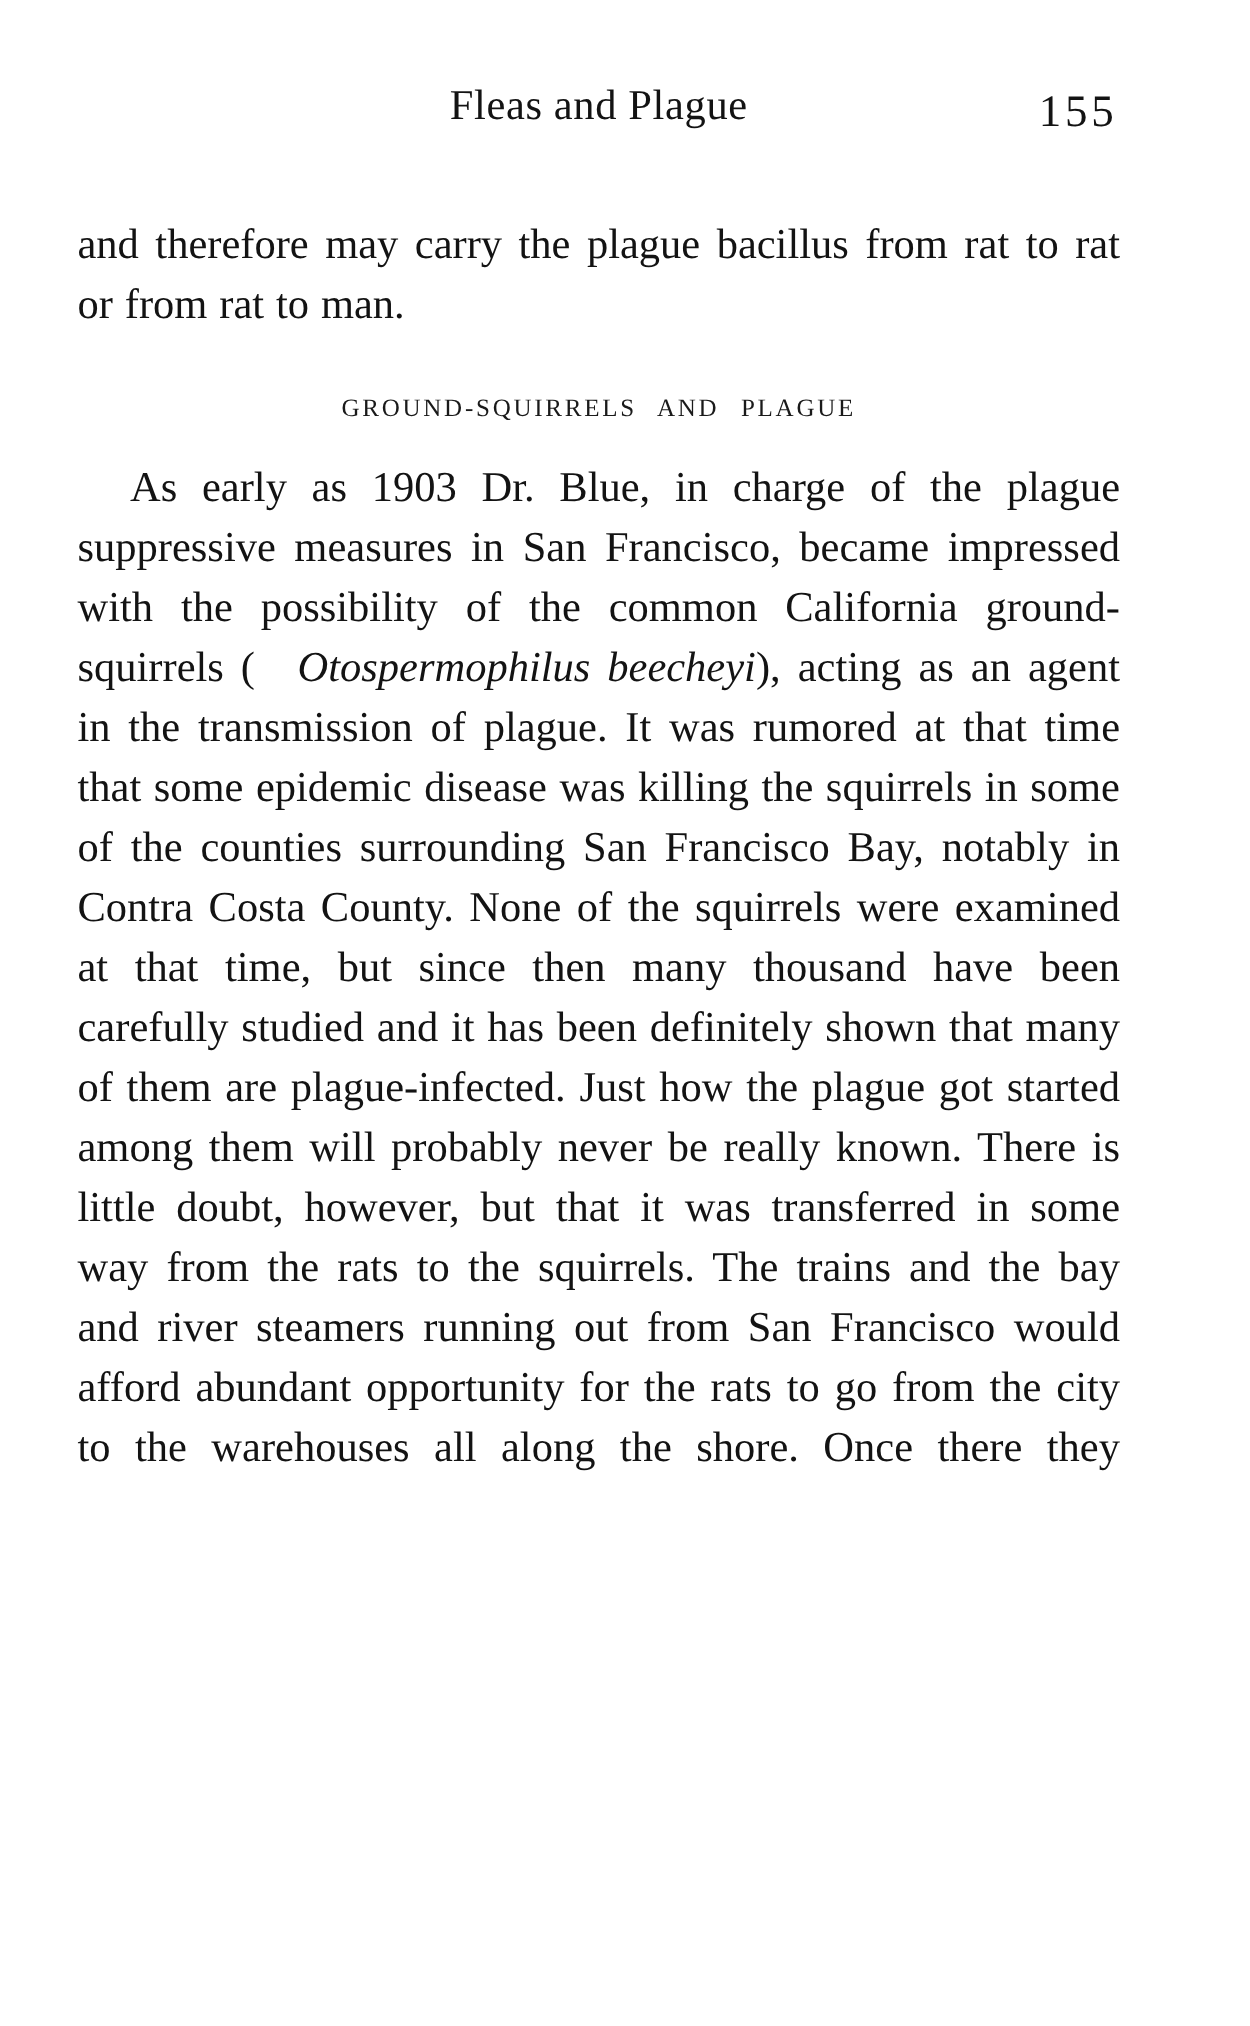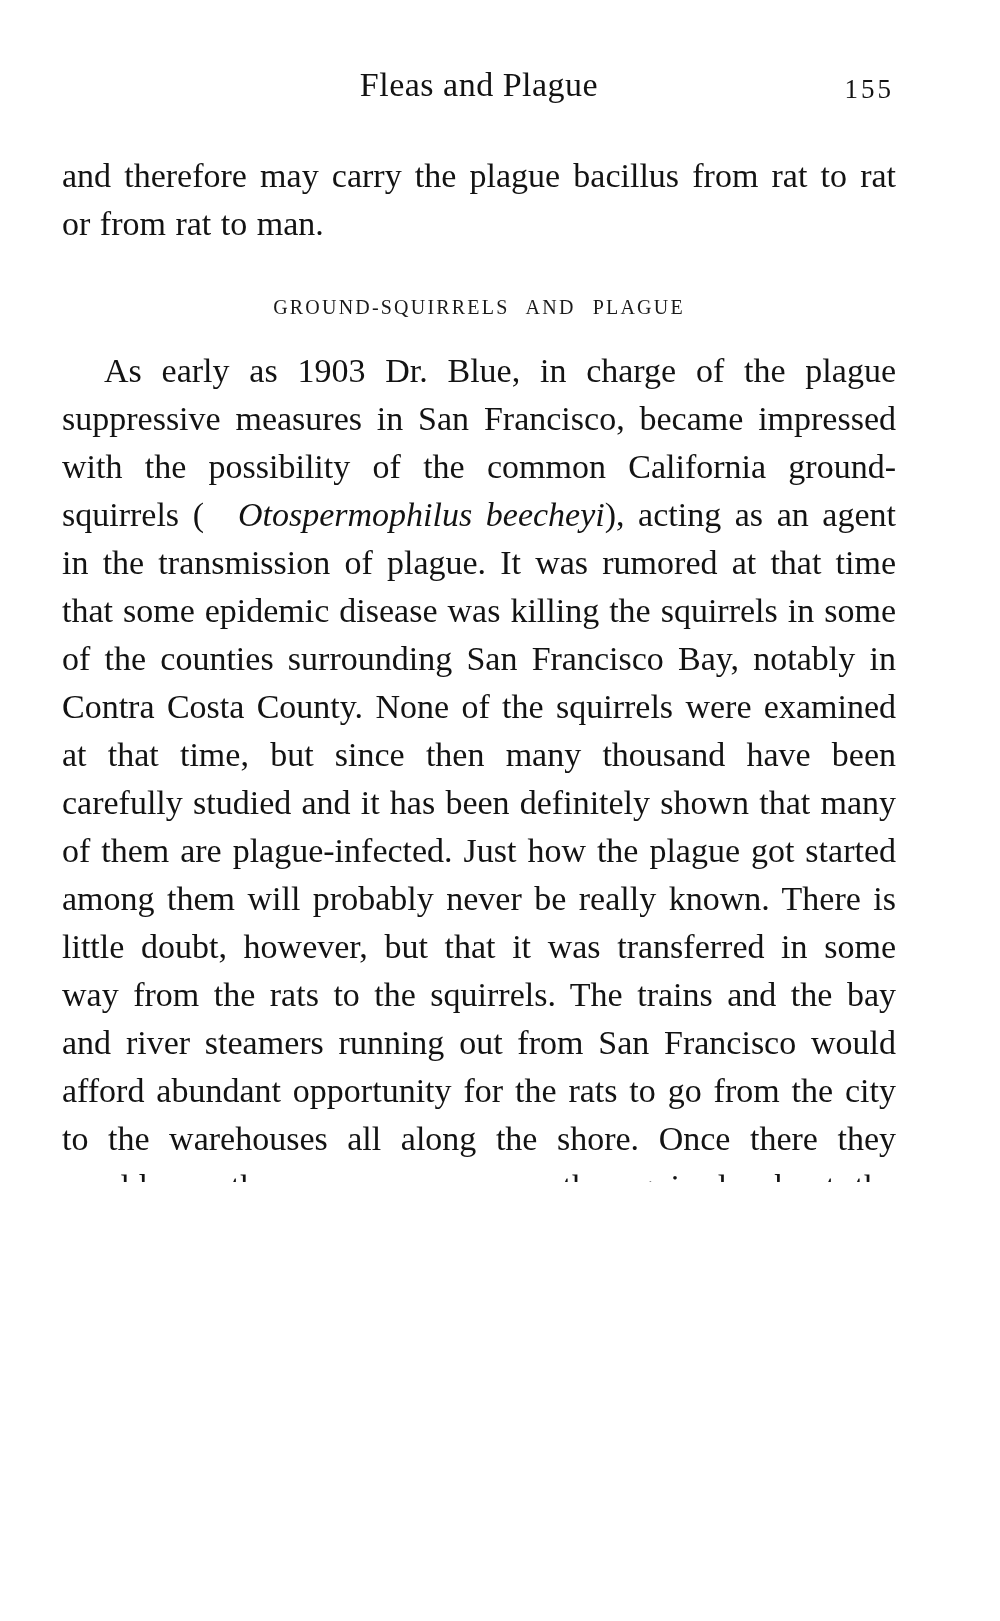--- a/index.html
+++ b/index.html
@@ -29,32 +29,32 @@
       height: 46px;
     }
     .running-title {
       display: inline-block;
       letter-spacing: 0.5px;
     }
     .pagenum {
       position: absolute;
       right: 2px;
       top: 4px;
-      font-size: 27px;
+      font-size: 36px;
       letter-spacing: 3px;
     }
     .para {
       font-size: 34px;
       line-height: 48px;
       text-align: justify;
       margin: 0;
       word-spacing: 1px;
     }
     .para-continuation {
-      margin-top: 44px;
+      margin-top: 64px;
     }
     .section-heading {
       font-size: 20px;
       font-weight: 400;
       text-align: center;
       letter-spacing: 2.2px;
       word-spacing: 10px;
       margin: 48px 0 28px 0;
       color: #1a1a1a;
     }

